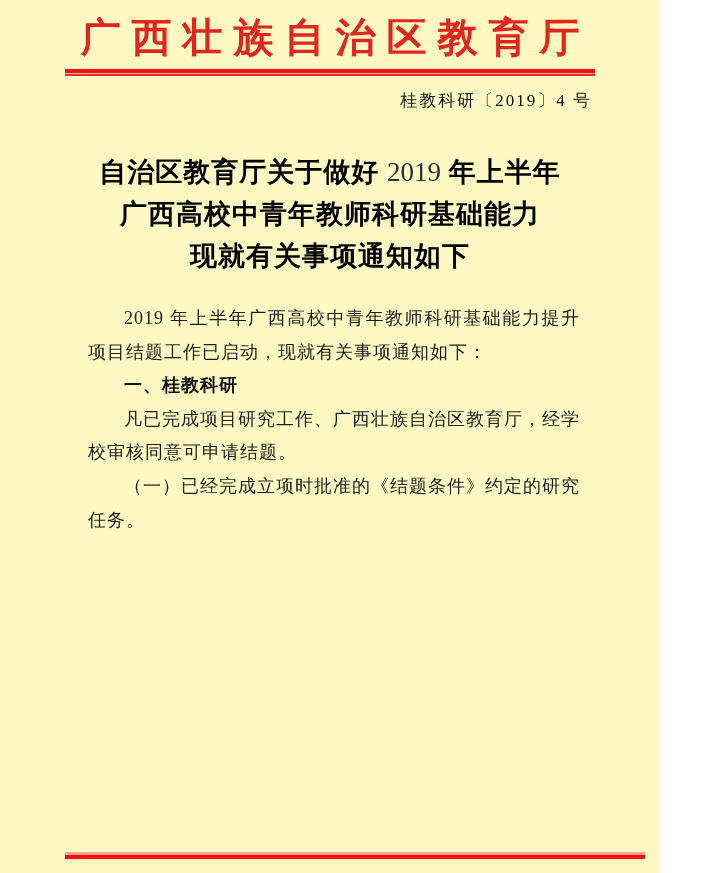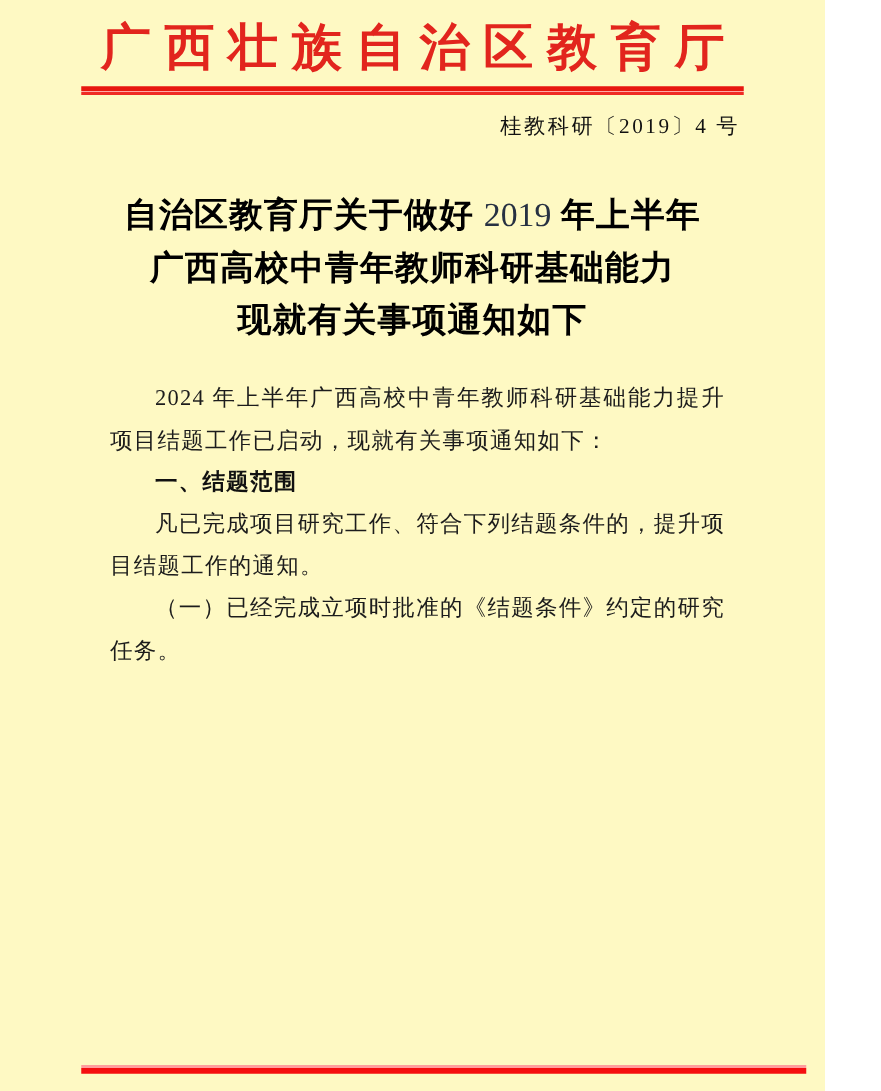--- a/index.html
+++ b/index.html
@@ -108,21 +108,21 @@
 
   <div class="docnum">桂教科研〔2019〕4 号</div>
 
   <div class="title">
     <span class="tline"><span>自治区教育厅关于做好 </span><span class="year">2019</span><span> 年上半年</span></span>
     <span class="tline">广西高校中青年教师科研基础能力</span>
     <span class="tline">现就有关事项通知如下</span>
   </div>
 
   <div class="body">
-    <p class="para">2024 年上半年广西高校中青年教师科研基础能力提升项目结题工作已启动，现就有关事项通知如下：</p>
-    <p class="heading">一、结题范围</p>
-    <p class="para">凡已完成项目研究工作、符合下列结题条件的，提升项目结题工作的通知。</p>
+    <p class="para">2019 年上半年广西高校中青年教师科研基础能力提升项目结题工作已启动，现就有关事项通知如下：</p>
+    <p class="heading">一、桂教科研</p>
+    <p class="para">凡已完成项目研究工作、广西壮族自治区教育厅，经学校审核同意可申请结题。</p>
     <p class="para">（一）已经完成立项时批准的《结题条件》约定的研究任务。</p>
   </div>
 
   <div class="rule-bottom"></div>
 
 </div>
 
 </body></html>

